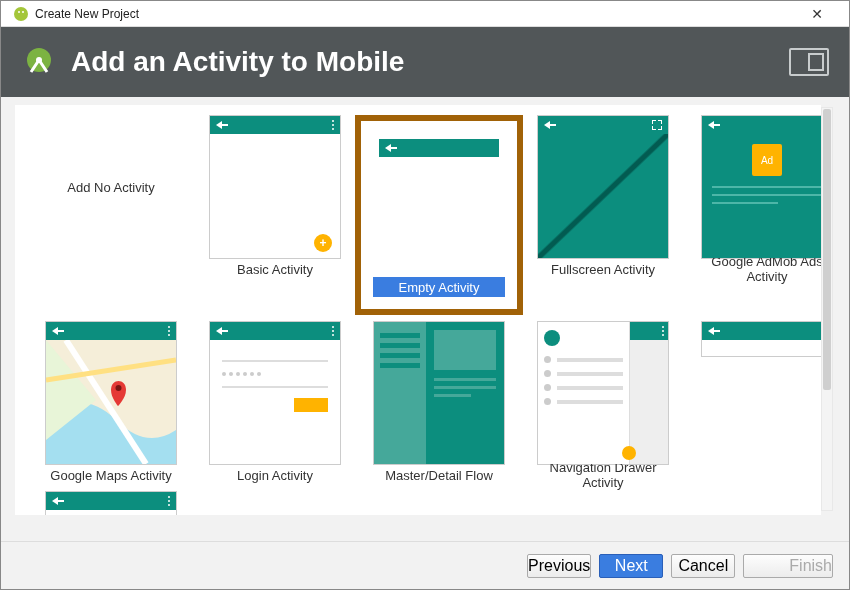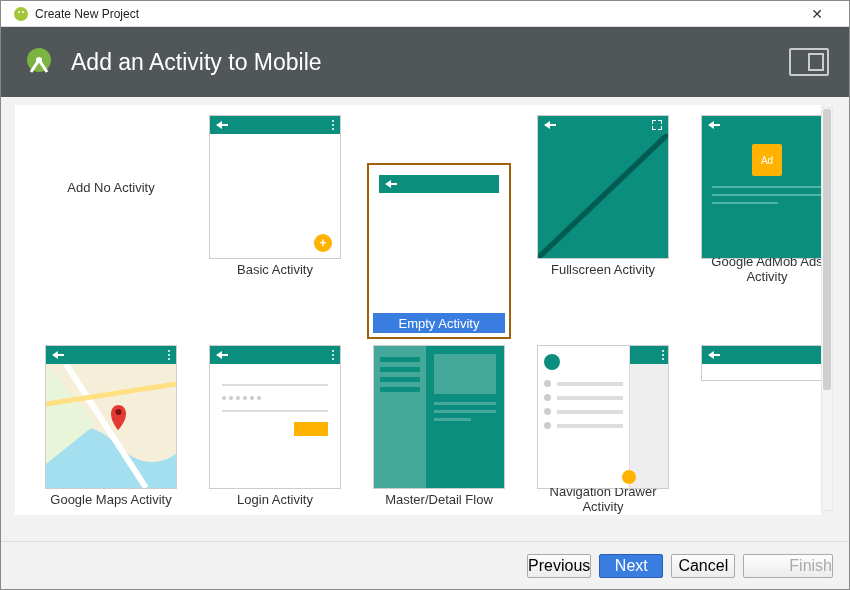--- a/index.html
+++ b/index.html
@@ -33,21 +33,21 @@
       display: flex;
       align-items: center;
       padding: 0 20px;
       color: #fff;
     }
     .header .logo {
       width: 36px; height: 36px;
       margin-right: 14px;
       display:flex;align-items:center;justify-content:center;
     }
-    .header .page-title { font-size: 23px; font-weight: 400; flex:1; }
+    .header .page-title { font-size: 28px; font-weight: 700; flex:1; }
     .header .device-icon {
       width: 40px; height: 28px;
       border: 2px solid #c8cccd;
       border-radius: 2px;
       position: relative;
     }
     .header .device-icon::after {
       content:"";
       position:absolute;
       right:3px; top:3px; bottom:3px;
@@ -116,23 +116,22 @@
       display:flex;align-items:center;justify-content:center;
       font-size: 13px;
       color:#333;
       text-align:center;
       width:132px;
       margin-top:0;
     }
     .cell.selected .thumb { border: 1px solid #3a7de0; }
     .cell.selected .cap { background:#3a7de0; color:#fff; width:132px; }
     .selected-wrap {
-      border: 2px solid #a16207;
-      padding: 4px;
-      margin-top: 48px;
+      border: 6px solid #a16207;
+      padding: 12px;
     }
     
     .fab {
       position:absolute; bottom:6px; right:8px;
       width:18px;height:18px;border-radius:50%;
       background:#ffb300;
       display:flex;align-items:center;justify-content:center;
       color:#fff;font-size:12px;font-weight:bold;
     }
     .fullscreen-body{background:#0c8e7e;position:relative;}

